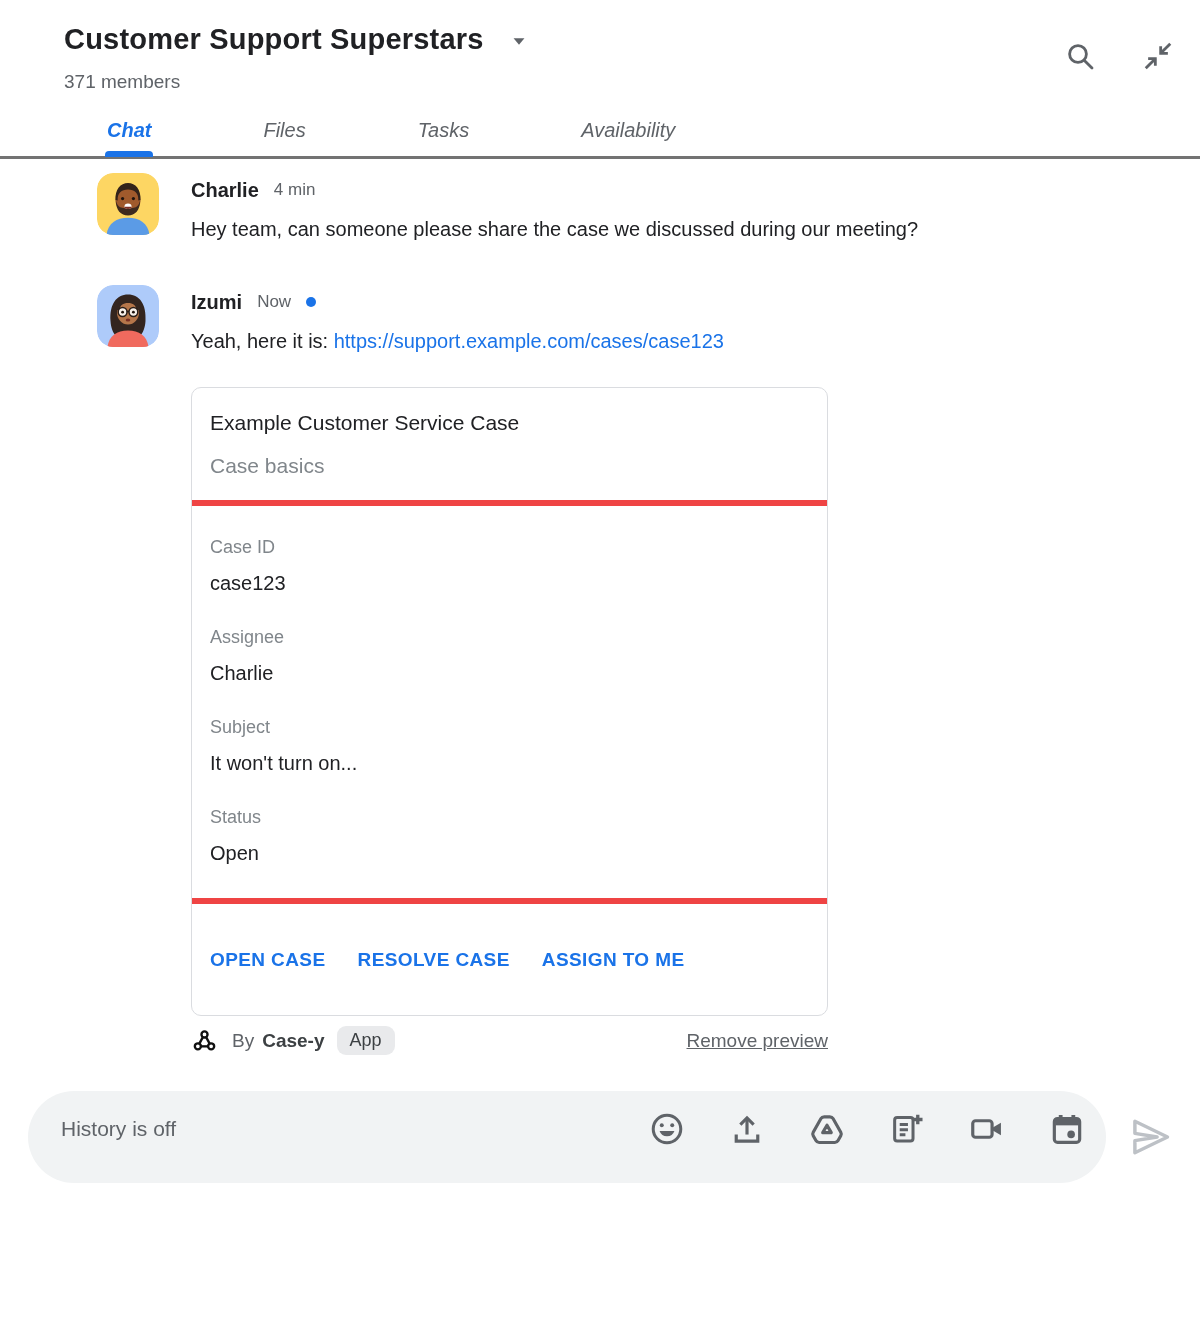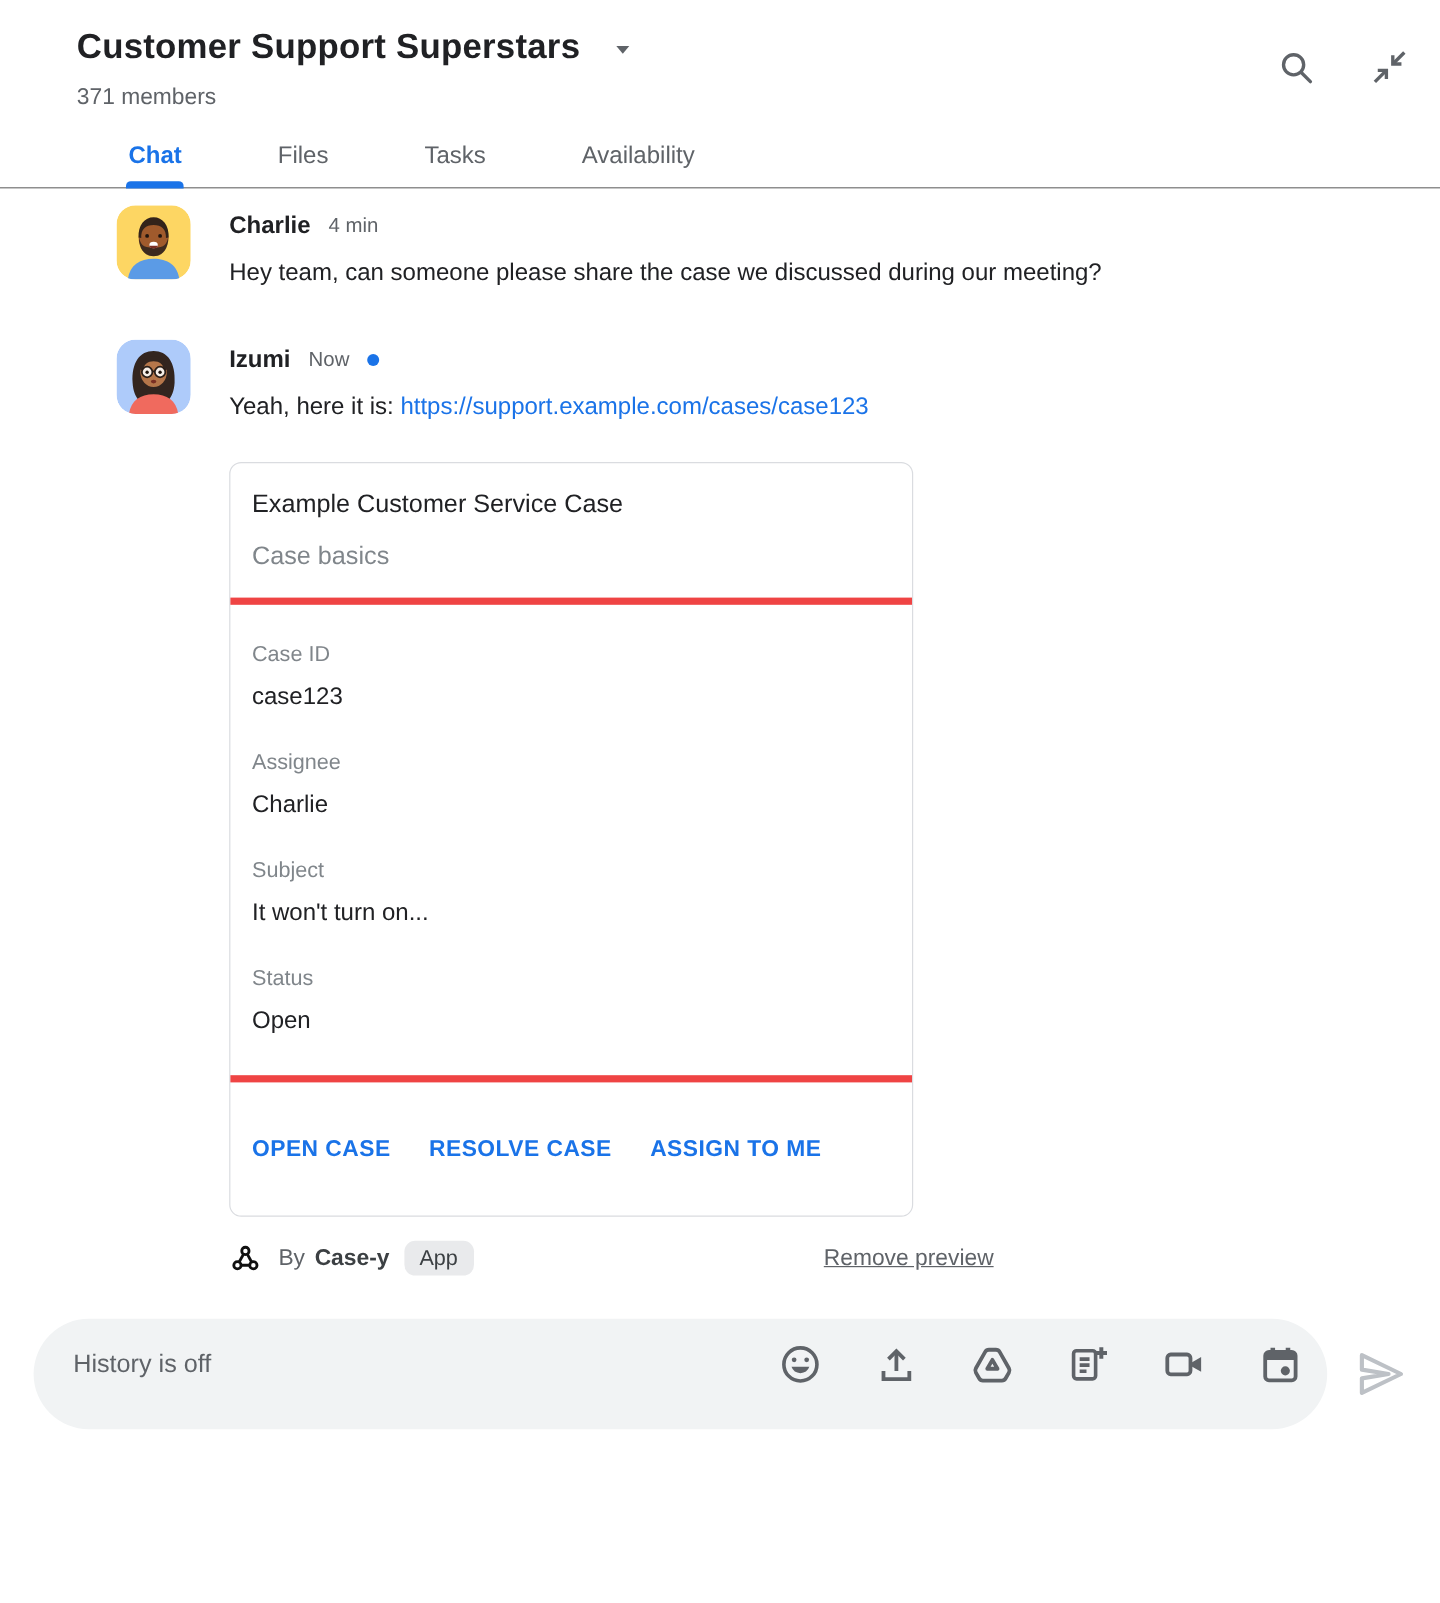--- a/index.html
+++ b/index.html
@@ -9,57 +9,57 @@
   
   .header { padding:16px 0 0 64px; position:relative; }
   .title-row { display:flex; align-items:center; gap:22px; height:46px; }
   .room-title { font-size:29px; font-weight:700; letter-spacing:.2px; color:#202124; }
   .chev { width:26px; height:26px; color:#5f6368; margin-top:4px; }
   .members { margin-top:9px; font-size:19px; color:#5f6368; }
   .header-actions { position:absolute; top:40px; right:26px; display:flex; gap:46px; align-items:center; }
   .hicon { width:32px; height:32px; color:#5f6368; cursor:pointer; }
 
   
-  .tabs-row { display:flex; gap:80px; padding:0 0 14px 107px; margin-top:26px;
-    border-bottom:1px solid #737373; }
+  .tabs-row { display:flex; gap:112px; padding:0 0 14px 107px; margin-top:26px;
+    border-bottom:3px solid #737373;font-style:italic; }
   .tab { font-size:20px; color:#5f6368; font-weight:400; position:relative; cursor:pointer; }
   .tab.active { color:#1a73e8; font-weight:700; }
   .tab.active::after { content:""; position:absolute; left:-2px; right:-2px; bottom:-15px;
     height:6px; border-radius:4px 4px 0 0; background:#1a73e8; }
 
   
   .messages { padding:14px 0 0 97px; }
   .message { display:flex; gap:32px; }
   .message + .message { margin-top:36px; }
   .avatar { width:62px; height:62px; flex:none; border-radius:16px; overflow:hidden; cursor:pointer; }
   .avatar svg { display:block; }
   .msg-content { padding-top:2px; min-width:0; }
   .name-row { display:flex; align-items:center; gap:15px; height:30px; }
   .author { font-size:20px; font-weight:700; color:#202124; }
   .timestamp { font-size:17px; color:#5f6368; }
   .unread-dot { width:10px; height:10px; border-radius:50%; background:#1a73e8; }
   .msg-text { font-size:20px; line-height:40px; color:#202124; max-width:892px; margin-top:4px; }
   .msg-text a { color:#1a73e8; text-decoration:none; }
 
   
-  .card { width:570px; margin-top:26px; border:1px solid #dadce0; border-radius:10px; background:#fff; }
+  .card { width:637px; margin-top:26px; border:1px solid #dadce0; border-radius:10px; background:#fff; }
   .card-header { padding:22px 18px; }
   .card-title { font-size:21px; color:#202124; line-height:26px; }
   .card-subtitle { font-size:21px; color:#80868b; line-height:24px; margin-top:18px; }
   .card-section { border-top:6px solid #ef4444; }
   .card-fields { padding:30px 18px 2px; }
   .field { margin-bottom:30px; }
   .field-label { font-size:18px; color:#80868b; line-height:22px; }
   .field-value { font-size:20px; color:#202124; line-height:26px; margin-top:12px; }
   .card-actions { padding:45px 18px 44px; display:flex; gap:32px; }
   .card-btn { background:none; border:none; font-family:inherit; font-size:19px; font-weight:700;
     letter-spacing:.4px; color:#1a73e8; cursor:pointer; padding:0; }
 
   
-  .attribution { width:637px; margin-top:20px; display:flex; align-items:center; }
+  .attribution { width:637px; margin-top:10px; display:flex; align-items:center; }
   .webhook { width:27px; height:27px; color:#111; flex:none; }
   .by-label { margin-left:14px; font-size:19px; color:#5f6368; }
   .app-name { margin-left:8px; font-size:19px; font-weight:700; color:#3c4043; }
   .app-badge { margin-left:12px; background:#e9eaec; color:#3c4043; font-size:18px;
     padding:4px 13px; border-radius:9px; }
   .remove-preview { margin-left:auto; font-size:19px; color:#5f6368;
     text-decoration:underline; cursor:pointer; }
 
   
   .composer-row { margin:36px 26px 0 28px; display:flex; align-items:center; }

